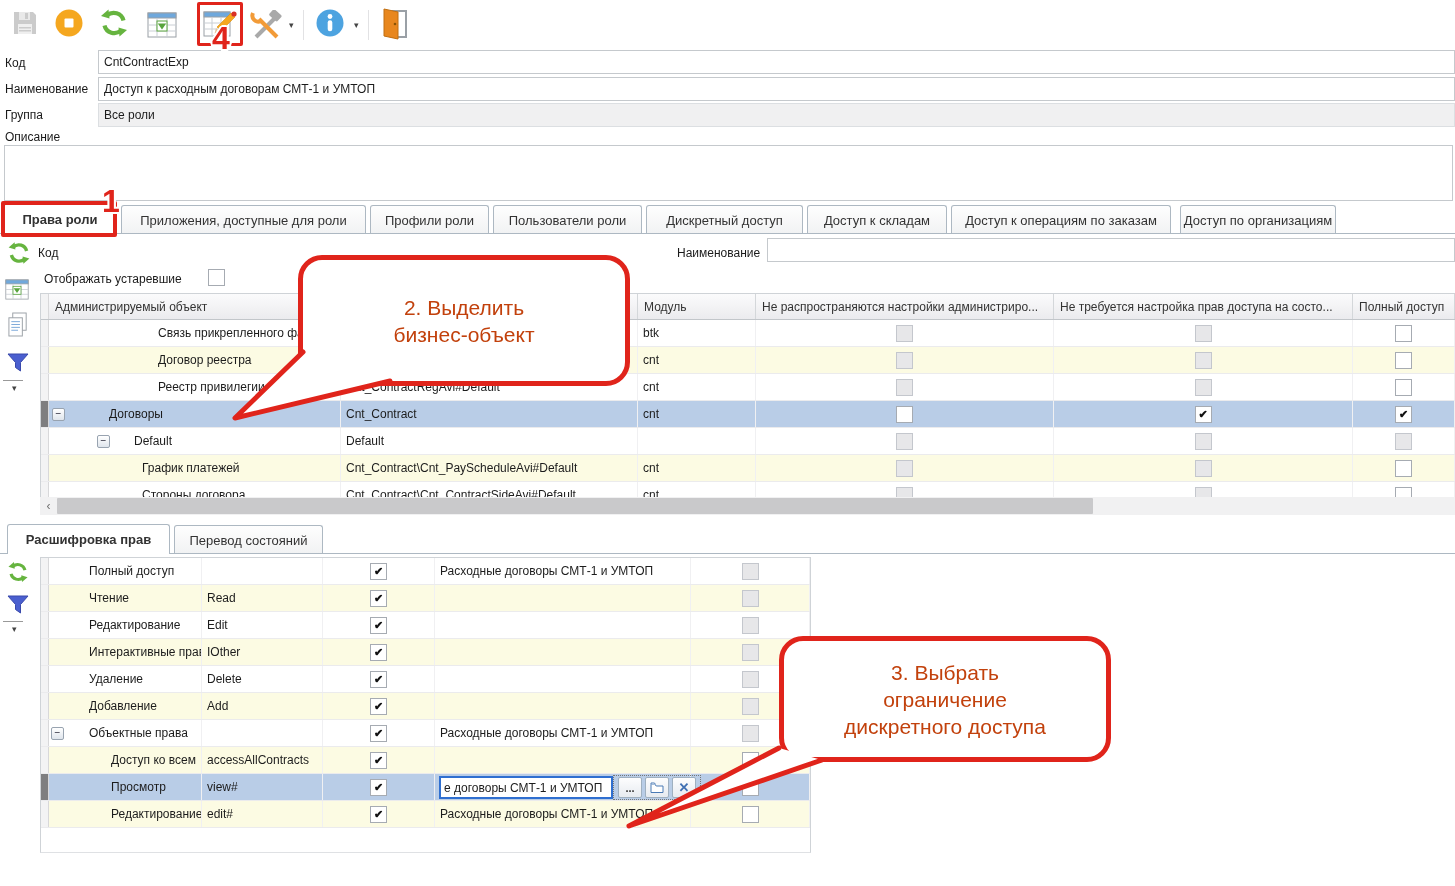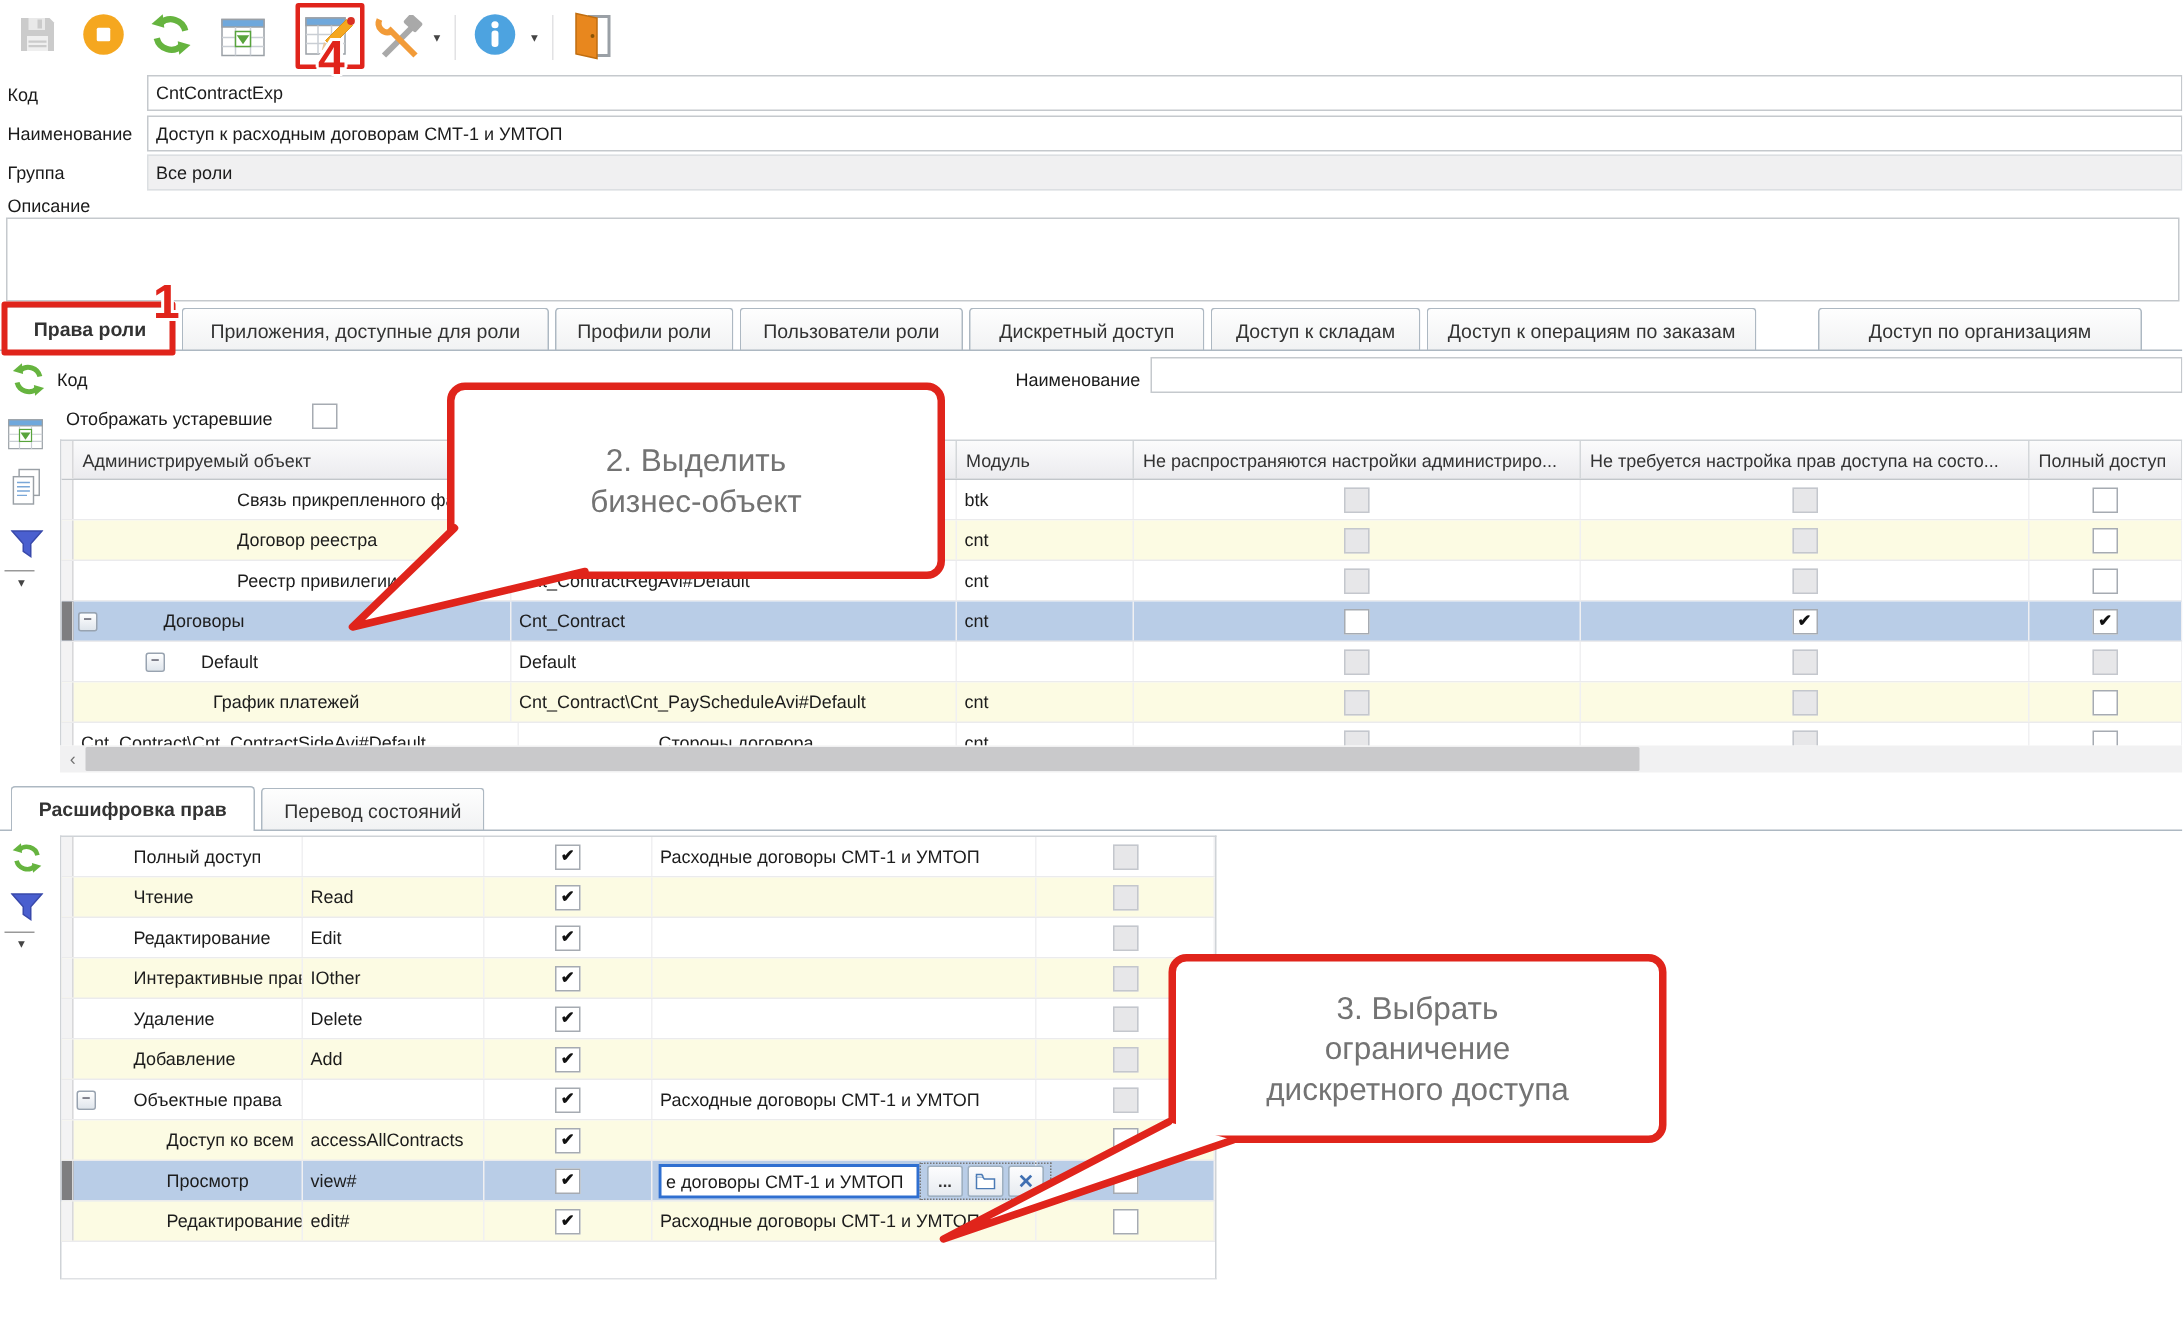--- a/index.html
+++ b/index.html
@@ -47,22 +47,22 @@
   
   .editor{position:absolute;left:398px;top:1px;display:flex;align-items:center;z-index:6}
   .ed-input{width:174px;height:23px;border:2px solid #2f6fd0;background:#fff;display:flex;align-items:center;
     padding:0 3px;box-sizing:border-box;overflow:hidden;white-space:nowrap;font-size:12px}
   .ed-dotted{display:flex;gap:3px;border:1px dotted #777;padding:1px 4px;height:25px;align-items:center;box-sizing:border-box}
   .ed-btn{width:24px;height:21px;border:1px solid #9fb0c0;background:linear-gradient(#fdfdfe,#e7ebf0);
     font-family:"Liberation Sans",sans-serif;font-weight:bold;font-size:11px;display:flex;align-items:center;
     justify-content:center;border-radius:2px;padding:0;color:#333;cursor:pointer}
   .ed-x{color:#3f6fb2;font-size:13px}
   
-  .bubble{position:absolute;background:#fff;border:5px solid #e0241b;border-radius:12px;z-index:55;display:flex;
-    flex-direction:column;align-items:center;justify-content:center;color:#737373;font-size:21px;line-height:27px;
+  .bubble{position:absolute;background:#fff;border:5px solid #e0241b;border-radius:24px;z-index:55;display:flex;
+    flex-direction:column;align-items:center;justify-content:center;color:#c2410c;font-size:21px;line-height:27px;
     text-align:center;box-sizing:border-box}
   .tail{position:absolute;z-index:56}
   .redbox{position:absolute;border:4px solid #e0241b;z-index:58;border-radius:2px;box-sizing:border-box}
   .callout-num{position:absolute;font-weight:bold;font-size:32px;color:#e0241b;z-index:60;
     text-shadow:2px 0 0 #fff,-2px 0 0 #fff,0 2px 0 #fff,0 -2px 0 #fff,1.5px 1.5px 0 #fff,-1.5px 1.5px 0 #fff,1.5px -1.5px 0 #fff,-1.5px -1.5px 0 #fff}
   .sb-caretline{position:absolute;width:20px;height:1px;background:#999}
 </style>
 </head>
 <body>
 
@@ -148,21 +148,21 @@
   <div class="inp" style="left:4px;top:145px;right:2px;height:56px;align-items:flex-start"></div>
 
   <div class="tabline" style="top:233px"></div>
   <div class="tab active" style="left:3px;width:114px">Права роли</div>
   <div class="tab" style="left:121px;width:245px">Приложения, доступные для роли</div>
   <div class="tab" style="left:370px;width:119px">Профили роли</div>
   <div class="tab" style="left:493px;width:149px">Пользователи роли</div>
   <div class="tab" style="left:646px;width:157px">Дискретный доступ</div>
   <div class="tab" style="left:807px;width:140px">Доступ к складам</div>
   <div class="tab" style="left:951px;width:220px">Доступ к операциям по заказам</div>
-  <div class="tab" style="left:1212px;width:216px">Доступ по организациям</div>
+  <div class="tab" style="left:1180px;width:156px">Доступ по организациям</div>
 
   <div class="tbtn" style="left:6px;top:240px;width:26px;height:26px">
     <svg width="24" height="24" viewBox="0 0 30 30">
       <path d="M24.5 12.5A10 10 0 0 0 8 7.5" stroke="#66b43f" stroke-width="4.2" fill="none"></path>
       <polygon points="9.5,1.5 10.5,10.5 2,8" fill="#66b43f"></polygon>
       <path d="M5.5 17.5A10 10 0 0 0 22 22.5" stroke="#66b43f" stroke-width="4.2" fill="none"></path>
       <polygon points="20.5,28.5 19.5,19.5 28,22" fill="#66b43f"></polygon>
     </svg>
   </div>
   <div class="lbl" style="left:38px;top:246px">Код</div>
@@ -328,25 +328,25 @@
         </div>
       <div class="gc gcc u5">
           <span class="cb cb-disabled"></span>
         </div>
       <div class="gc gcc u6">
           <span class="cb cb-unchecked"></span>
         </div>
     </div>
     <div class="grow">
       <div class="gc gsel"></div>
+      <div class="gc u1">
+          <span class="txt" style="padding-left:88px">Стороны договора</span>
+        </div>
       <div class="gc u2">
           <span class="txt">Cnt_Contract\Cnt_ContractSideAvi#Default</span>
-        </div>
-      <div class="gc u1">
-          <span class="txt" style="padding-left:88px">Стороны договора</span>
         </div>
       <div class="gc u3">
           <span class="txt">cnt</span>
         </div>
       <div class="gc gcc u4">
           <span class="cb cb-disabled"></span>
         </div>
       <div class="gc gcc u5">
           <span class="cb cb-disabled"></span>
         </div>

